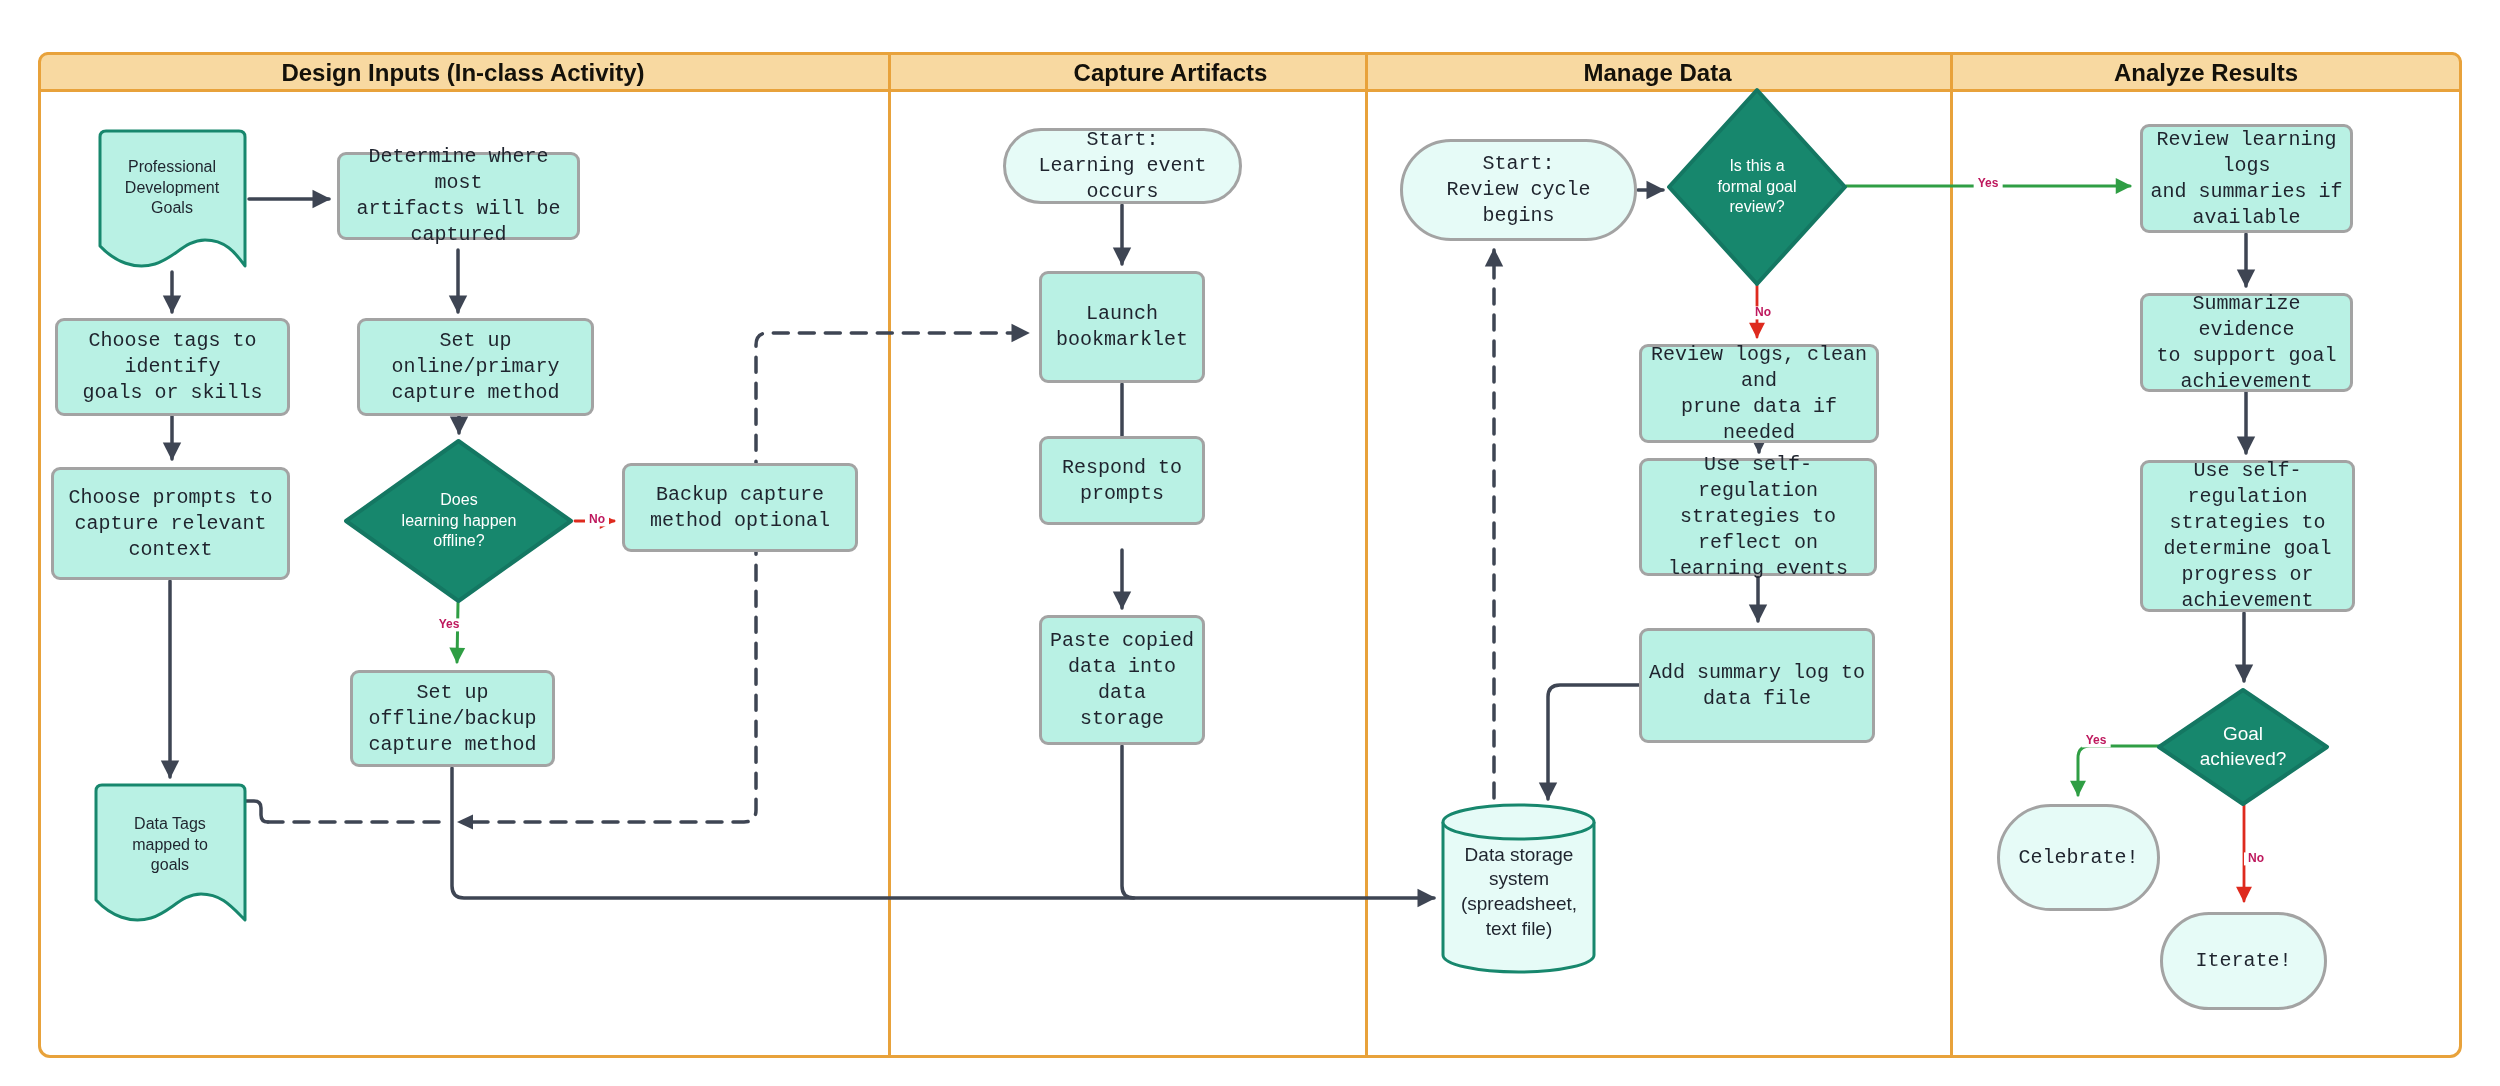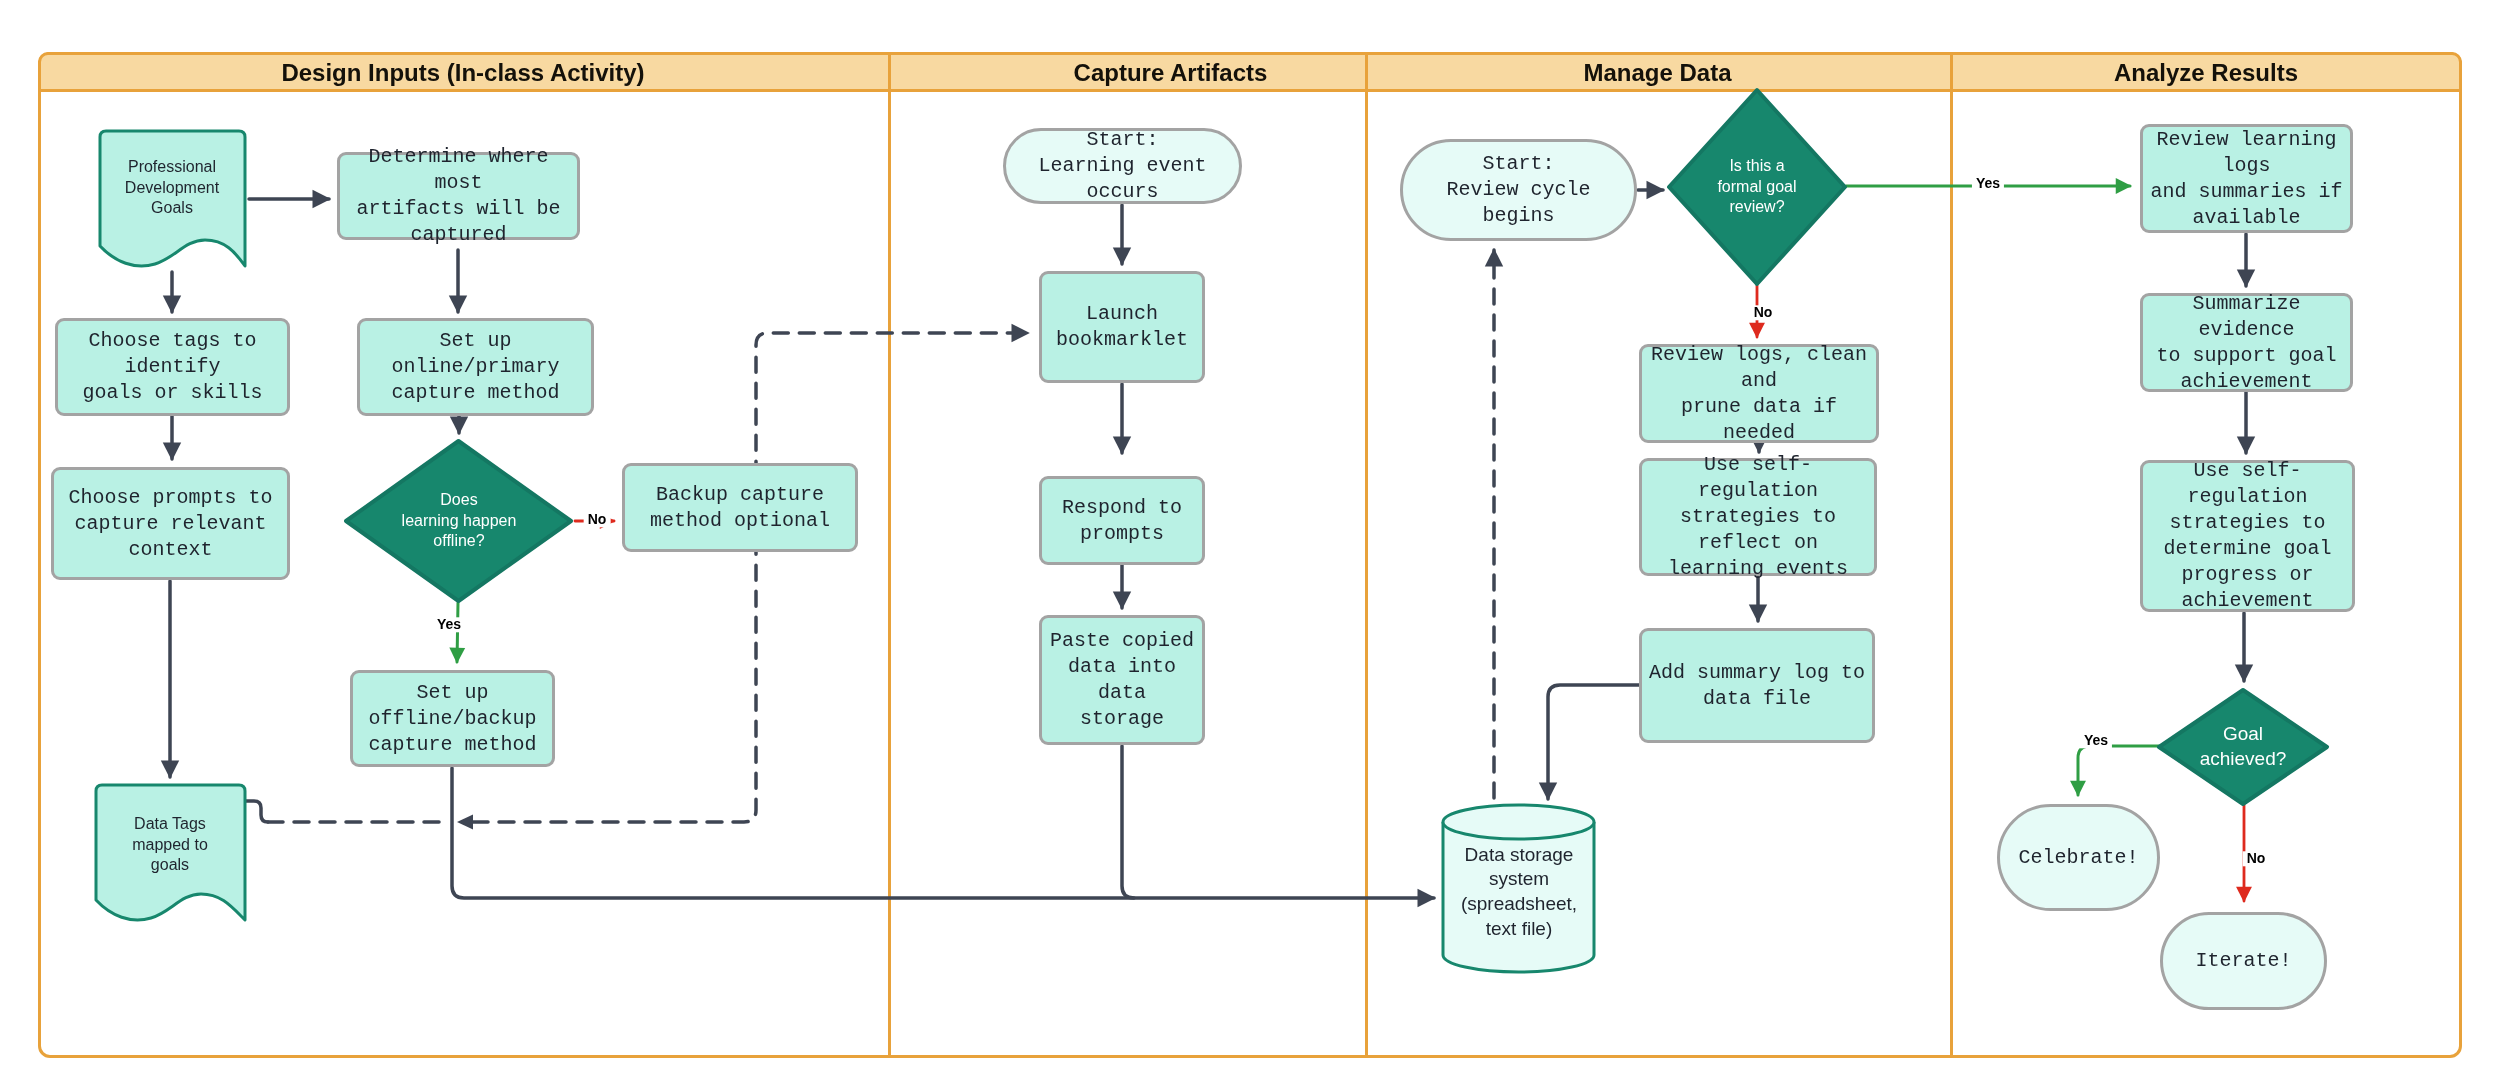--- a/index.html
+++ b/index.html
@@ -14,21 +14,21 @@
          font-size:24px;color:#14110a;}
   svg.edges{position:absolute;left:0;top:0;z-index:2;}
   .node{position:absolute;box-sizing:border-box;display:flex;align-items:center;justify-content:center;
         text-align:center;white-space:pre-line;border:3px solid #a3a3a3;border-radius:9px;
         background:#B9F1E4;color:#1F242E;font-size:20px;line-height:1.3;z-index:3;padding:2px;font-family:Liberation Mono, monospace;}
   .terminal{border-radius:70px;background:#E6FBF7;border-width:3.5px;}
   .shape-text{position:absolute;display:flex;align-items:center;justify-content:center;text-align:center;
         white-space:pre-line;z-index:3;font-size:16px;line-height:1.3;color:#1F242E;}
   .decision-text{color:#FFFFFF;}
   .edge-label{position:absolute;z-index:4;transform:translate(-50%,-50%);font-weight:bold;
-        font-size:14px;color:#000000;background:#fff;padding:0 4px;line-height:1.1;}
+        font-size:12px;color:#be185d;background:#fff;padding:0 4px;line-height:1.1;}
 </style>
 </head>
 <body>
 
 <div class="canvas">
 
   <div class="frame"></div>
   <div class="header-band"></div>
 
   <div class="divider" style="left:888px;"></div>
@@ -128,21 +128,21 @@
 offline/backup
 capture method</div>
   <div class="shape-text" style="left:102px;top:798px;width:136px;height:94px;">Data Tags
 mapped to
 goals</div>
 
   <div class="node terminal" style="left:1003px;top:128px;width:239px;height:76px;">Start:
 Learning event occurs</div>
   <div class="node" style="left:1039px;top:271px;width:166px;height:112px;">Launch
 bookmarklet</div>
-  <div class="node" style="left:1039px;top:476px;width:166px;height:89px;">Respond to
+  <div class="node" style="left:1039px;top:436px;width:166px;height:89px;">Respond to
 prompts</div>
   <div class="node" style="left:1039px;top:615px;width:166px;height:130px;">Paste copied
 data into data
 storage</div>
 
   <div class="node terminal" style="left:1400px;top:139px;width:237px;height:102px;">Start:
 Review cycle begins</div>
   <div class="shape-text decision-text" style="left:1674px;top:122px;width:166px;height:130px;">Is this a
 formal goal
 review?</div>

